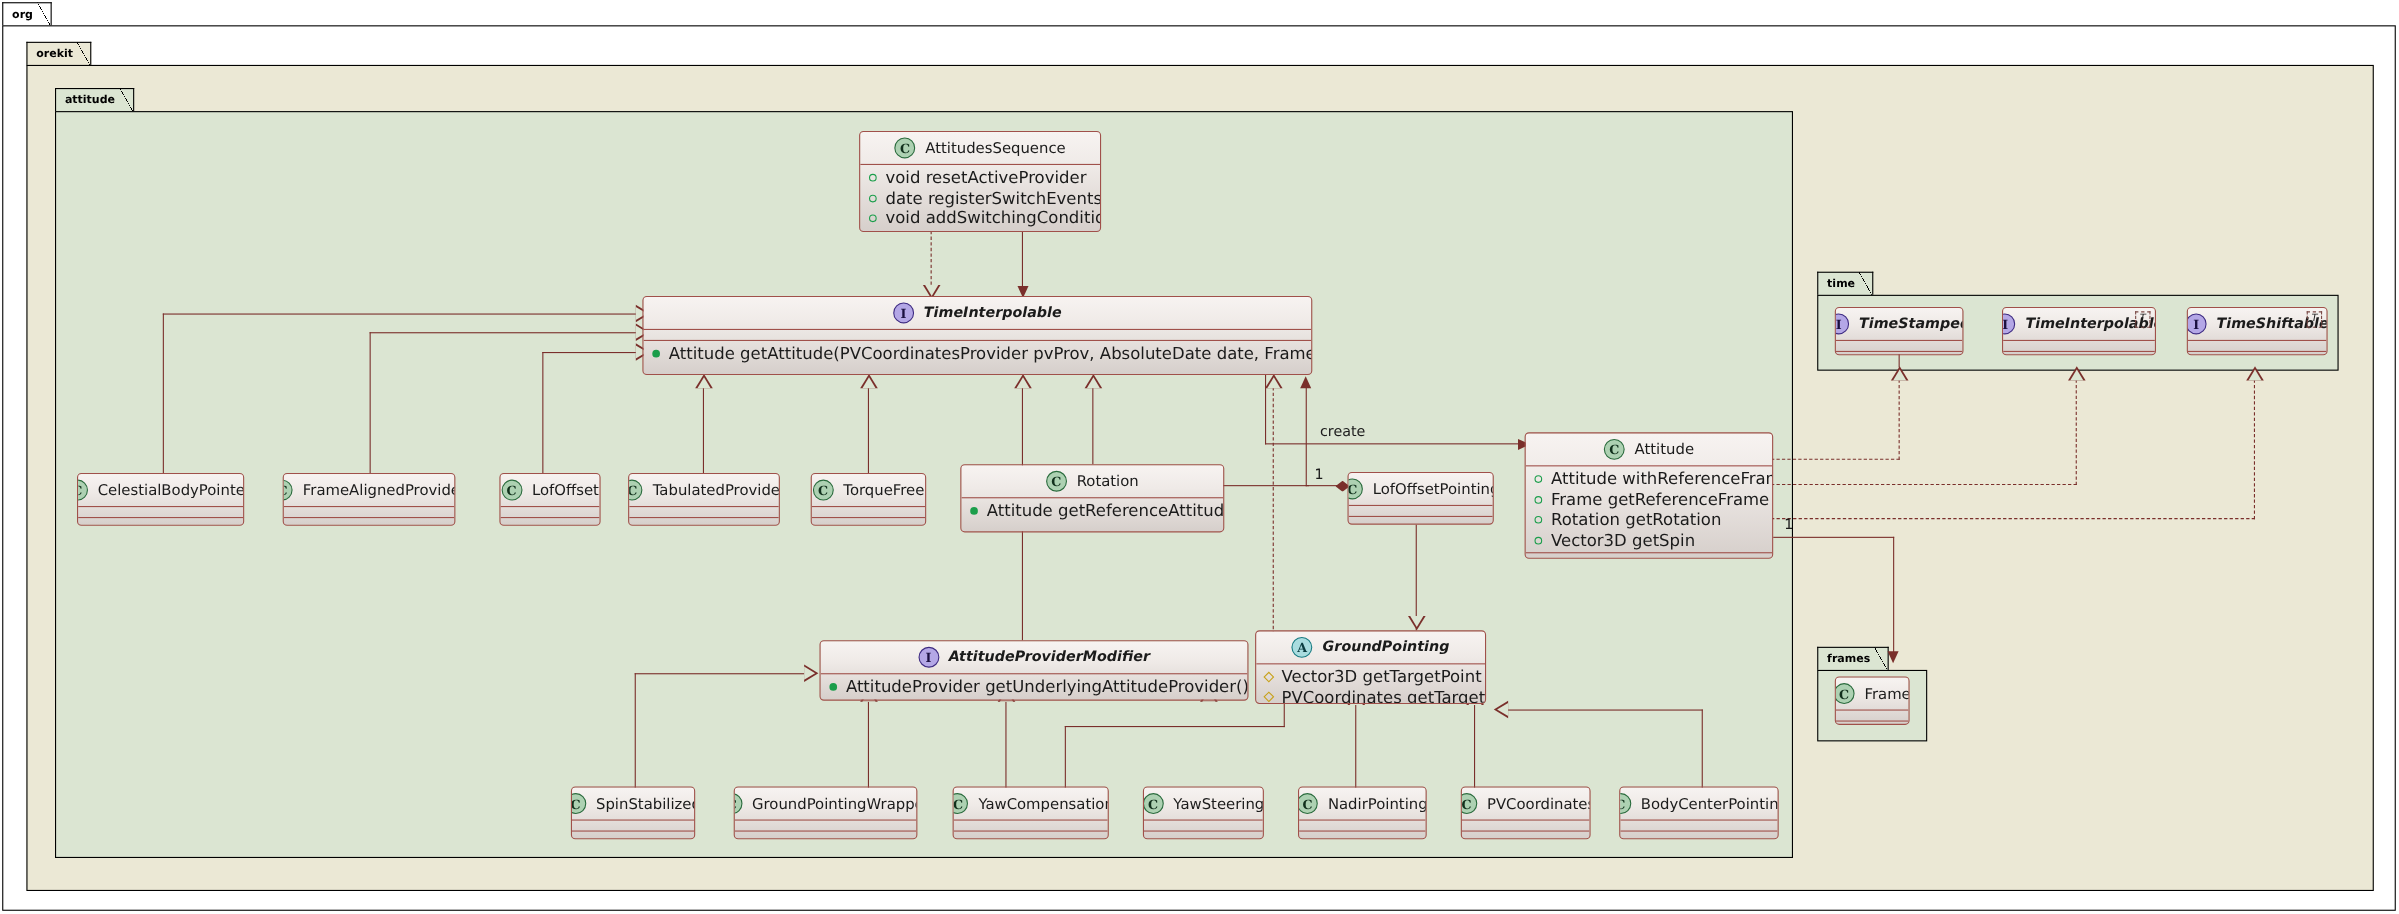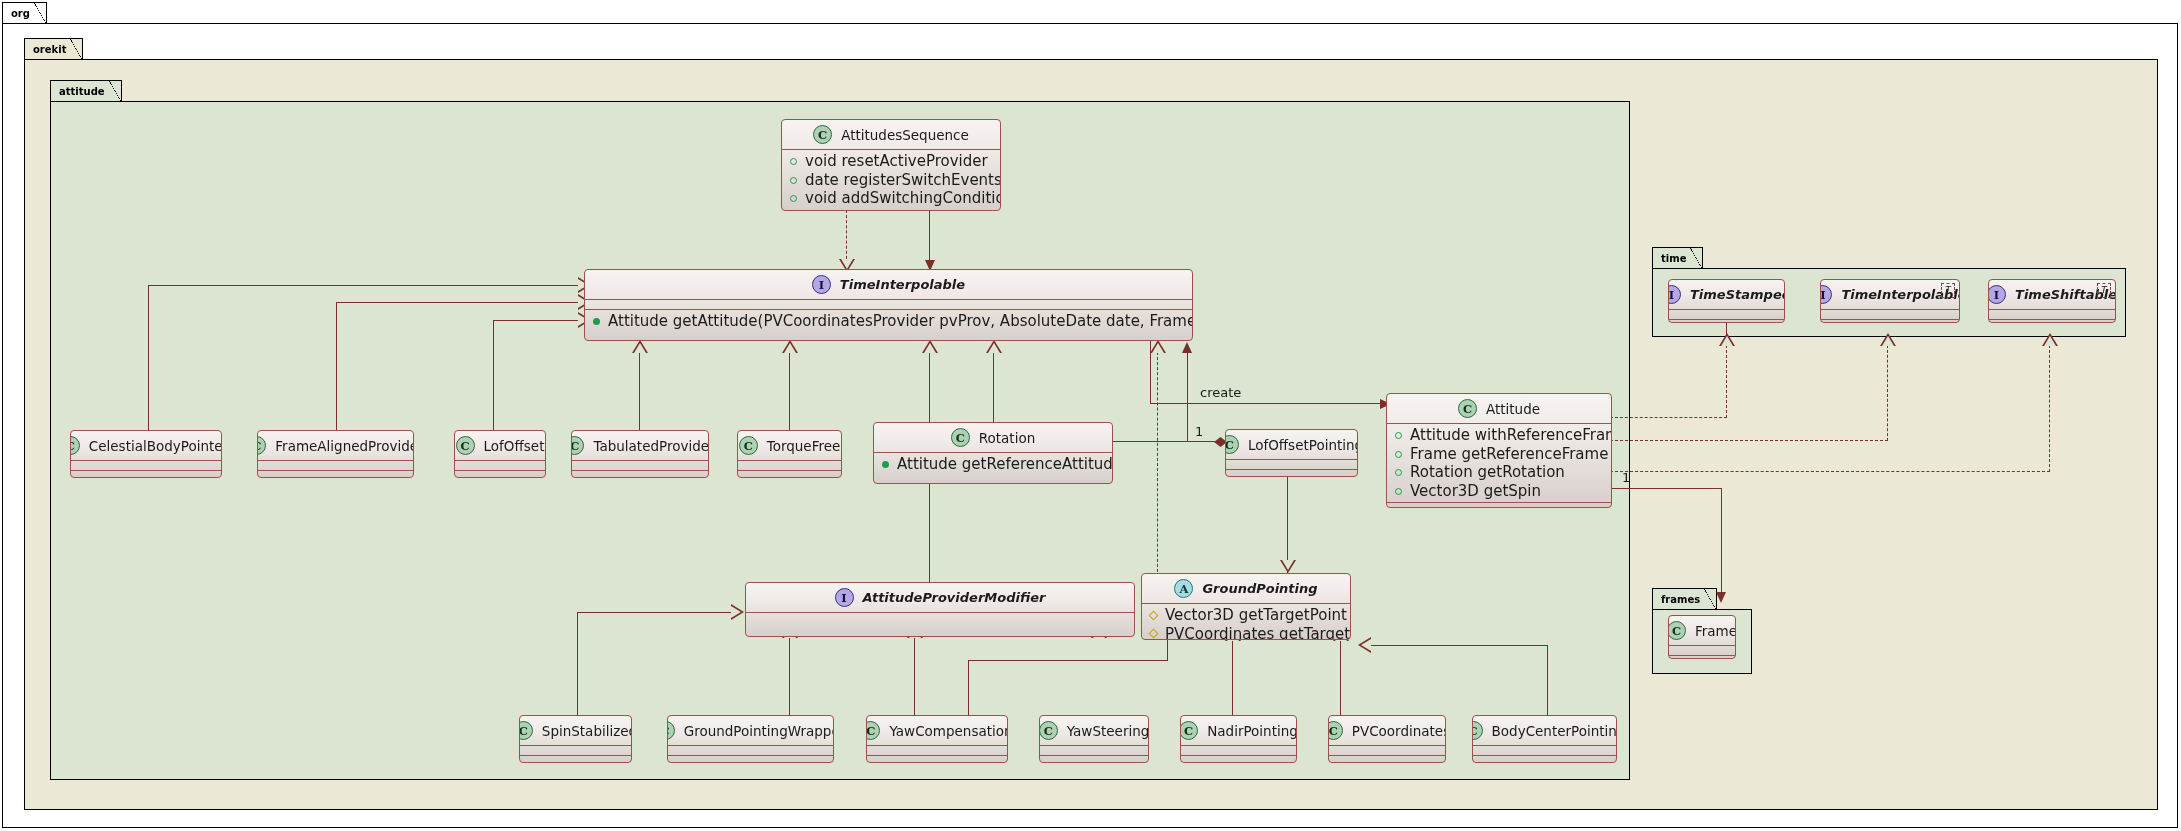--- a/index.html
+++ b/index.html
@@ -383,20 +383,26 @@
     <div class="sep"></div>
     <div class="empty"></div>
   </div>
 
   <div class="cls iface" style="left:745px;top:582px;width:390px;height:55px;">
     <div class="hdr">
       <span class="badge i">I</span>
       <span class="nm">AttitudeProviderModifier</span>
     </div>
     <div class="sep"></div>
+    <div class="members">
+      <div class="member">
+          <span class="vis pub"></span>
+          <span>AttitudeProvider getUnderlyingAttitudeProvider()</span>
+        </div>
+    </div>
   </div>
 
   <div class="cls abs" style="left:1141px;top:573px;width:210px;height:67px;">
     <div class="hdr">
       <span class="badge a">A</span>
       <span class="nm">GroundPointing</span>
     </div>
     <div class="sep"></div>
     <div class="members">
       <div class="member">

